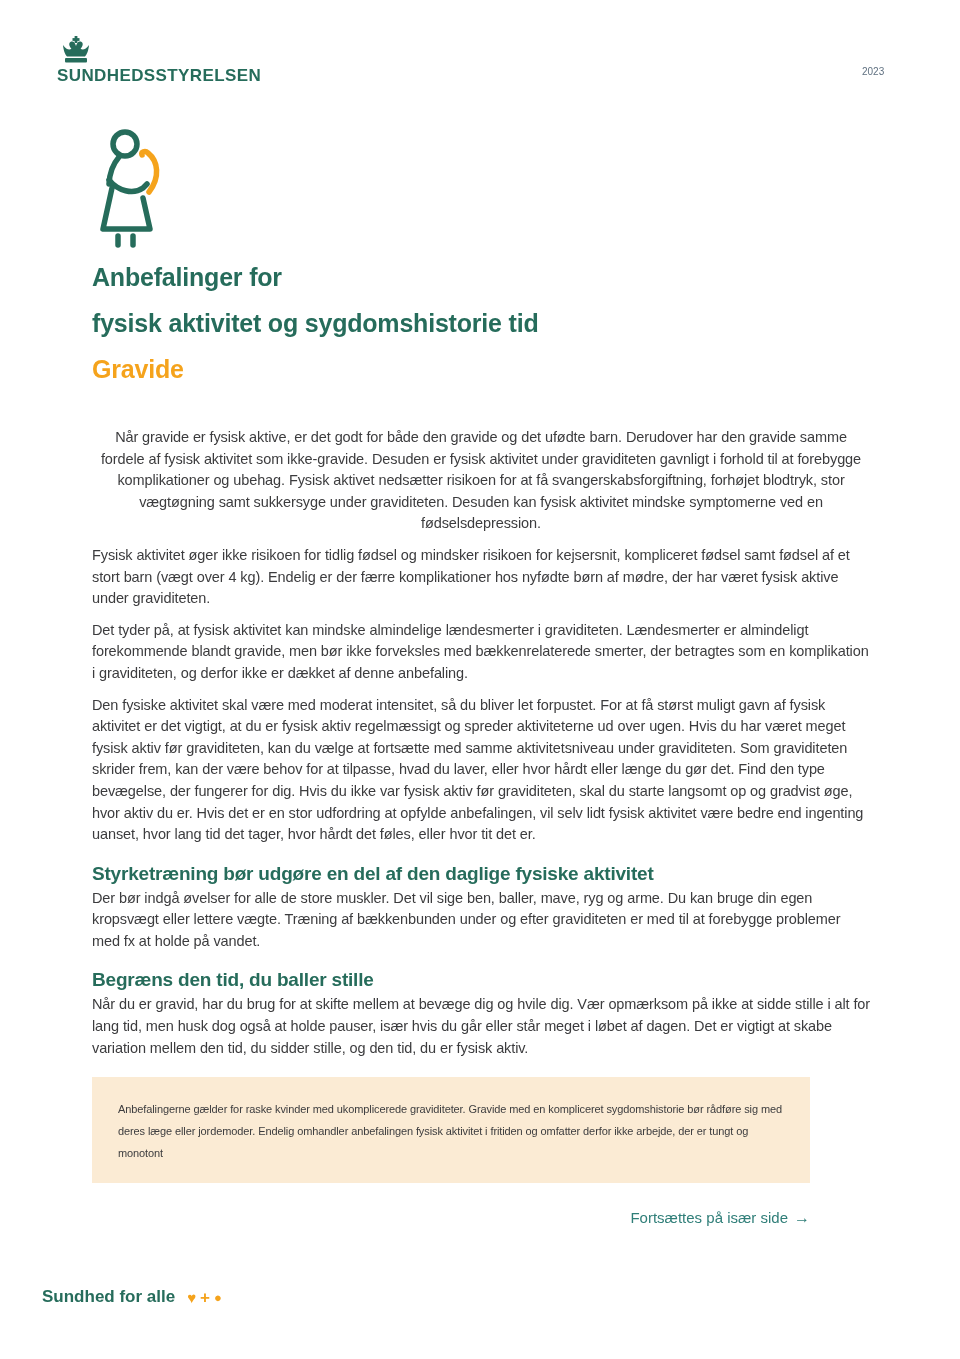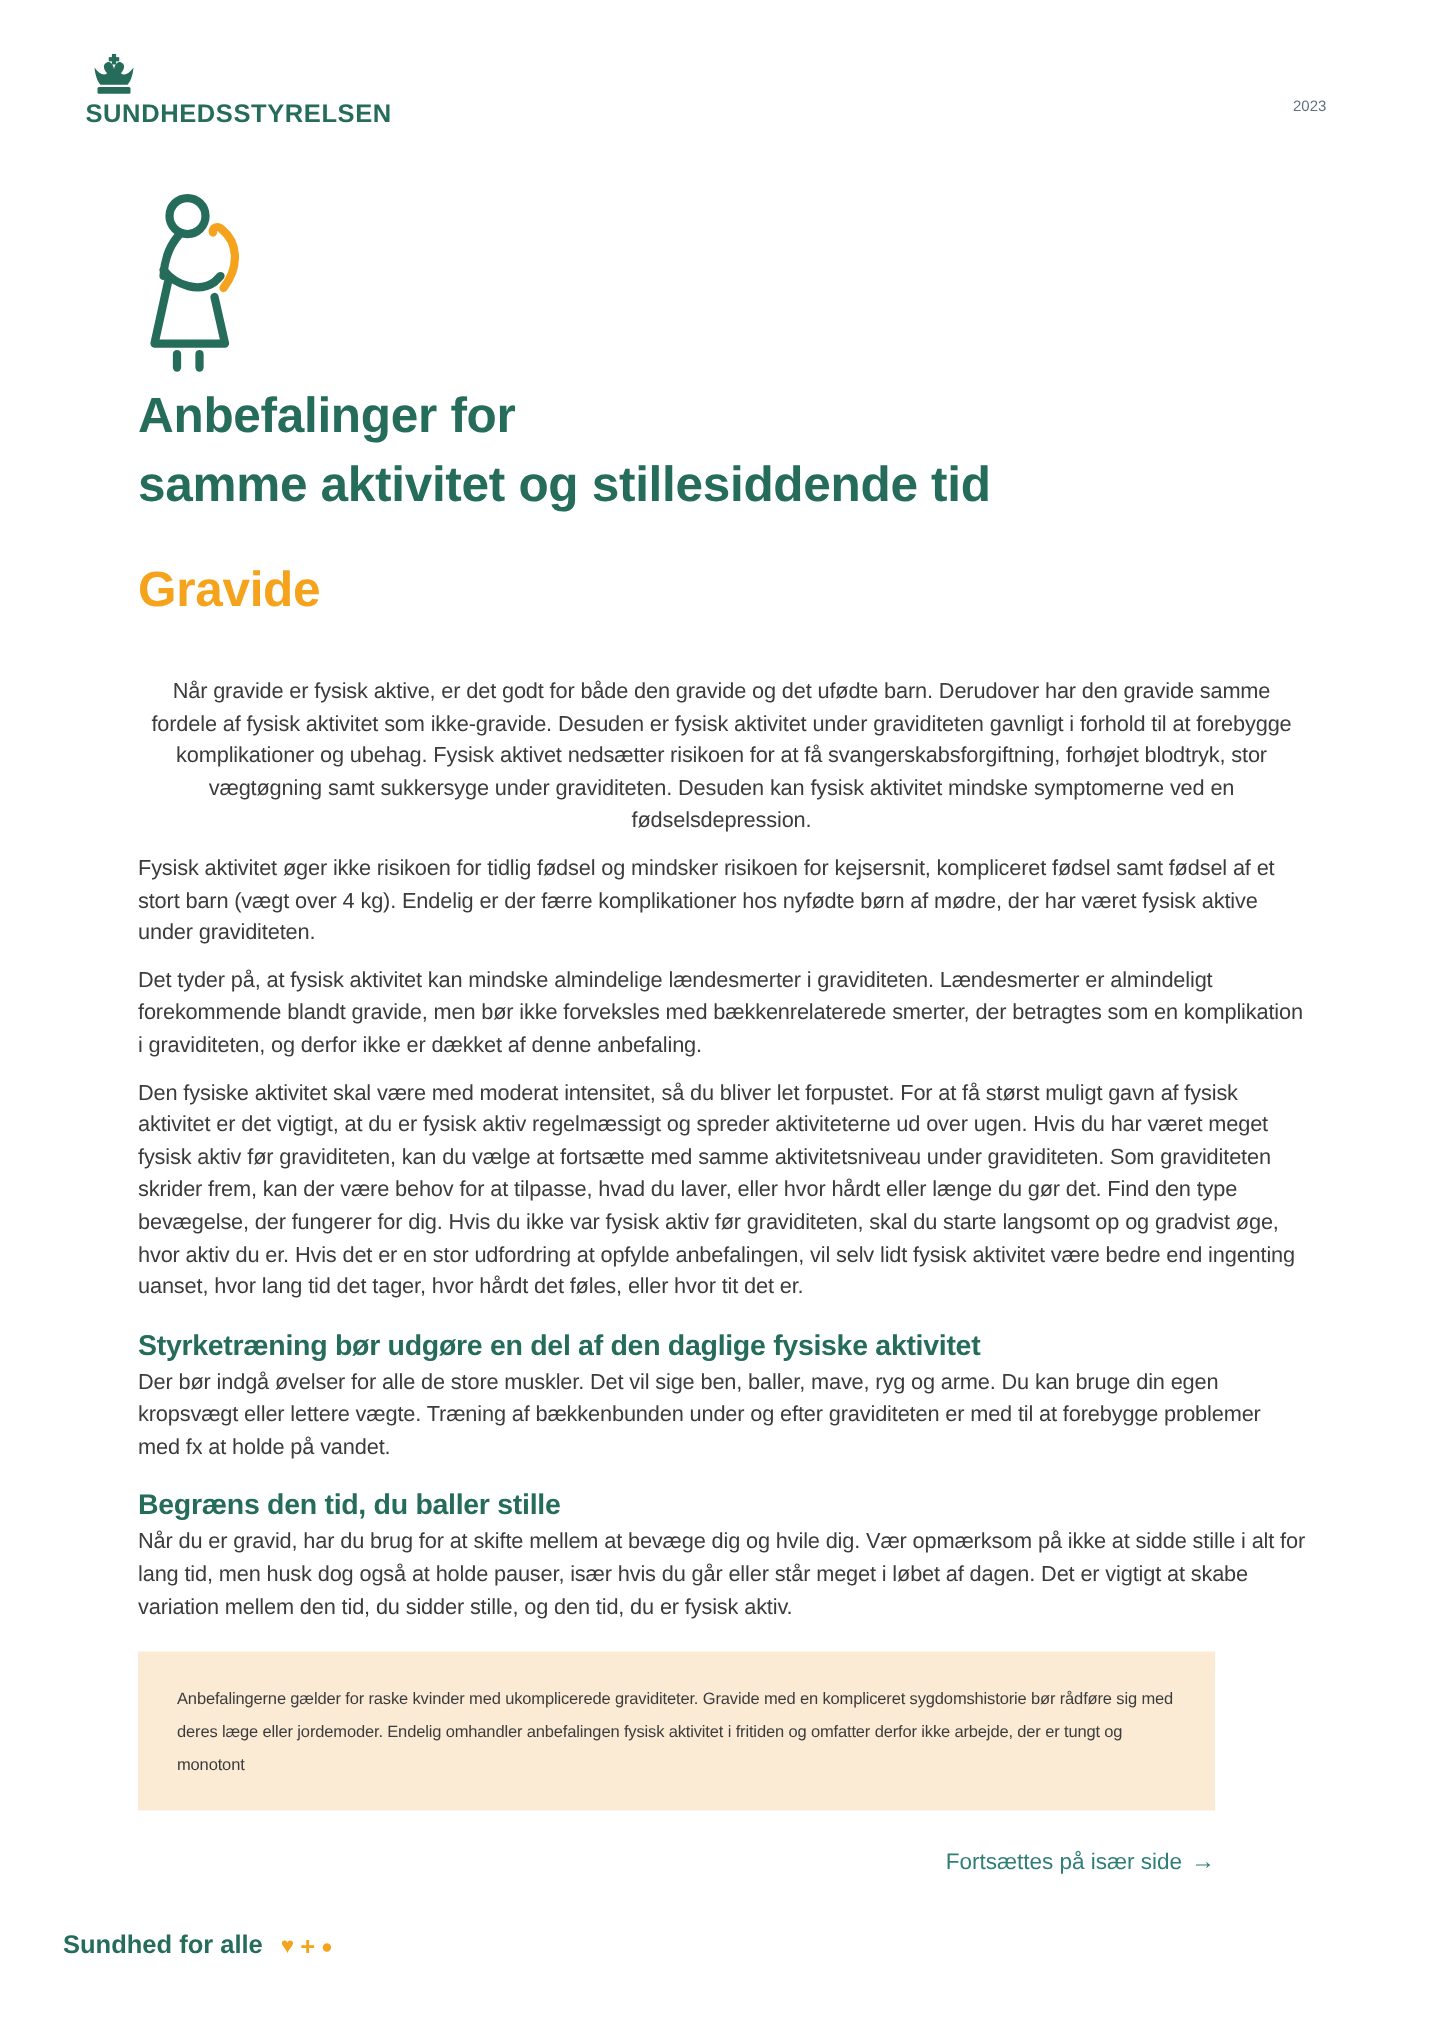--- a/index.html
+++ b/index.html
@@ -29,25 +29,25 @@
   }
   .year{
     position:absolute;left:862px;top:66px;
     font-size:10px;color:var(--year);
   }
   
   .content{position:absolute;left:92px;top:128px;width:778px;}
   .pictogram{display:block;}
   .doc-title{
     margin:6px 0 0;
-    font-size:33px;line-height:46px;font-weight:bold;
+    font-size:25px;line-height:46px;font-weight:bold;
     color:var(--green);letter-spacing:-0.2px;
   }
   .doc-title .line{white-space:nowrap;}
-  .doc-title .accent{color:var(--orange);margin-top:24px;}
+  .doc-title .accent{color:var(--orange);}
   p.body-text{
     margin:10px 0 0;
     font-size:14.5px;line-height:21.6px;
     color:var(--text);letter-spacing:-0.1px;
   }
   p.first{margin-top:35px;text-align:center;}
   h2.section-heading{
     margin:16px 0 0;
     font-size:19px;line-height:23px;font-weight:bold;
     color:var(--green);letter-spacing:-0.2px;
@@ -104,21 +104,21 @@
       <path d="M27 29 C21 36 17.5 46 17 56" stroke="#266C5B" stroke-width="5.5"></path>
       <path d="M50 27 C49 24 53 22 56 25 C66 33 68.5 49 57 64" stroke="#F5A31C" stroke-width="5.5"></path>
       <path d="M17 52 C26 63 41 67 51 60 L55 56" stroke="#266C5B" stroke-width="5.5"></path>
       <path d="M20 60 L11 101 L58 101 L51 70" stroke="#266C5B" stroke-width="5.5"></path>
       <path d="M26 108 L26 117" stroke="#266C5B" stroke-width="5.5"></path>
       <path d="M41 108 L41 117" stroke="#266C5B" stroke-width="5.5"></path>
     </svg>
 
     <h1 class="doc-title">
       <div class="line">Anbefalinger for</div>
-      <div class="line">samme aktivitet og stillesiddende tid</div>
+      <div class="line">fysisk aktivitet og sygdomshistorie tid</div>
       <div class="line accent">Gravide</div>
     </h1>
 
     <p class="body-text first">Når gravide er fysisk aktive, er det godt for både den gravide og det ufødte barn. Derudover har den gravide samme fordele af fysisk aktivitet som ikke-gravide. Desuden er fysisk aktivitet under graviditeten gavnligt i forhold til at forebygge komplikationer og ubehag. Fysisk aktivet nedsætter risikoen for at få svangerskabsforgiftning, forhøjet blodtryk, stor vægtøgning samt sukkersyge under graviditeten. Desuden kan fysisk aktivitet mindske symptomerne ved en fødselsdepression.</p>
     <p class="body-text">Fysisk aktivitet øger ikke risikoen for tidlig fødsel og mindsker risikoen for kejsersnit, kompliceret fødsel samt fødsel af et stort barn (vægt over 4 kg).  Endelig er der færre komplikationer hos nyfødte børn af mødre, der har været fysisk aktive under graviditeten.</p>
     <p class="body-text">Det tyder på, at fysisk aktivitet kan mindske almindelige lændesmerter i graviditeten. Lændesmerter er almindeligt forekommende blandt gravide, men bør ikke forveksles med bækkenrelaterede smerter, der betragtes som en komplikation i graviditeten, og derfor ikke er dækket af denne anbefaling.</p>
 
     <p class="body-text">Den fysiske aktivitet skal være med moderat intensitet, så du bliver let forpustet. For at få størst muligt gavn af fysisk aktivitet er det vigtigt, at du er fysisk aktiv regelmæssigt og spreder aktiviteterne ud over ugen. Hvis du har været meget fysisk aktiv før graviditeten, kan du vælge at fortsætte med samme aktivitetsniveau under graviditeten. Som graviditeten skrider frem, kan der være behov for at tilpasse, hvad du laver, eller hvor hårdt eller længe du gør det. Find den type bevægelse, der fungerer for dig. Hvis du ikke var fysisk aktiv før graviditeten, skal du starte langsomt op og gradvist øge, hvor aktiv du er. Hvis det er en stor udfordring at opfylde anbefalingen, vil selv lidt fysisk aktivitet være bedre end ingenting uanset, hvor lang tid det tager, hvor hårdt det føles, eller hvor tit det er.</p>
 
     <h2 class="section-heading">Styrketræning bør udgøre en del af den daglige fysiske aktivitet</h2>

